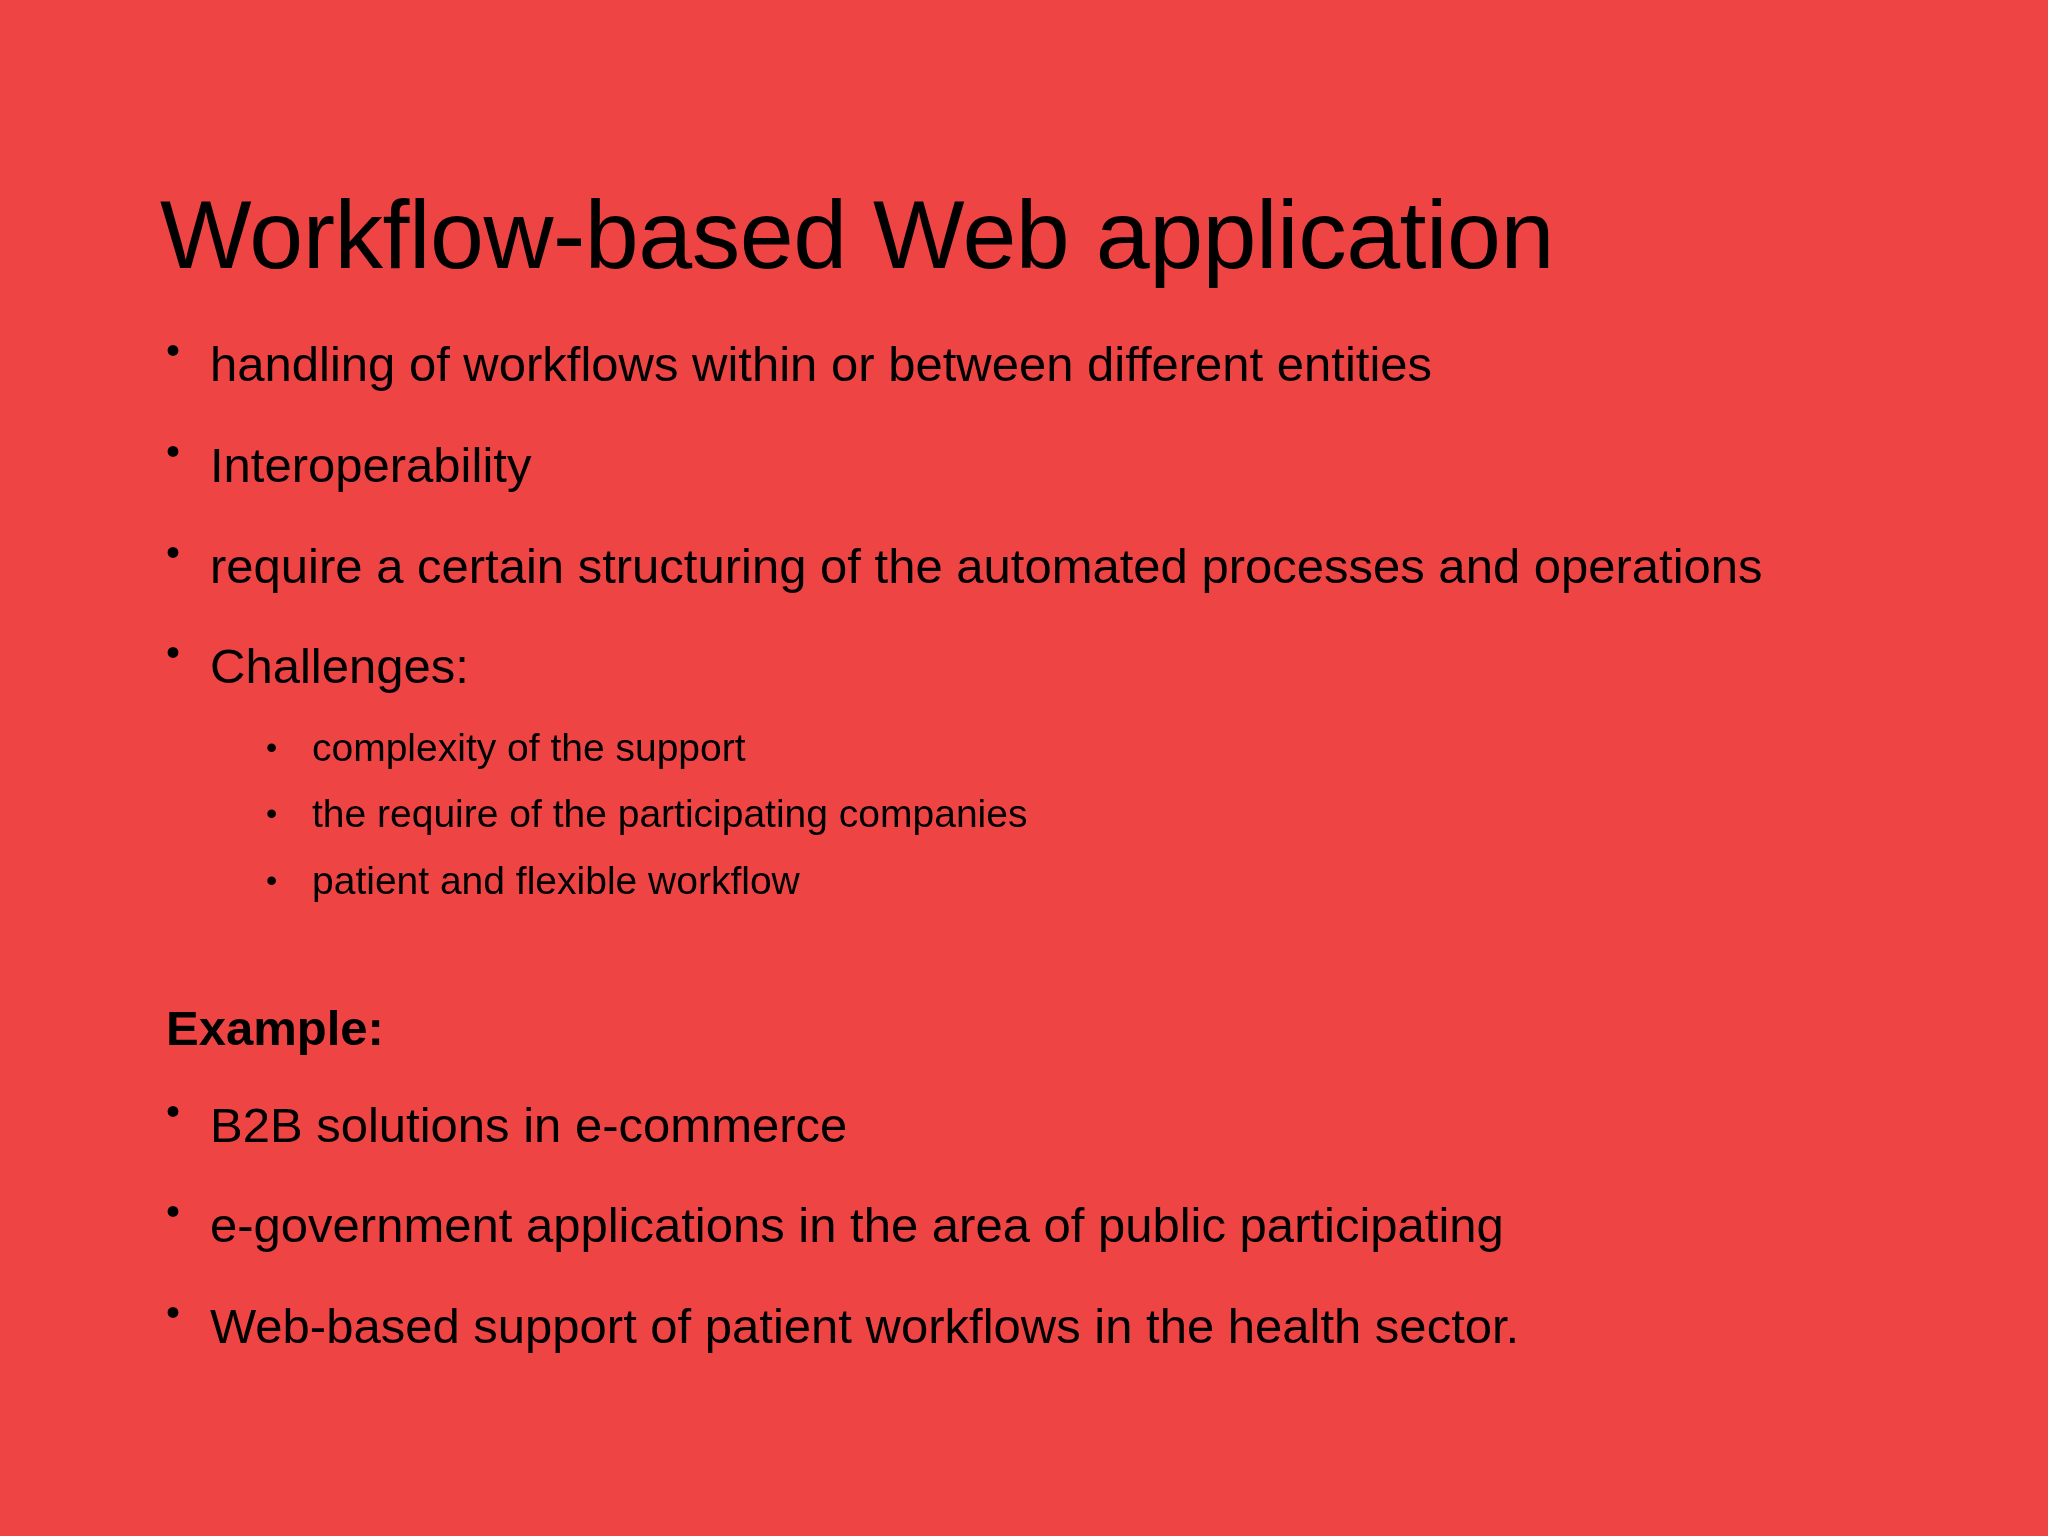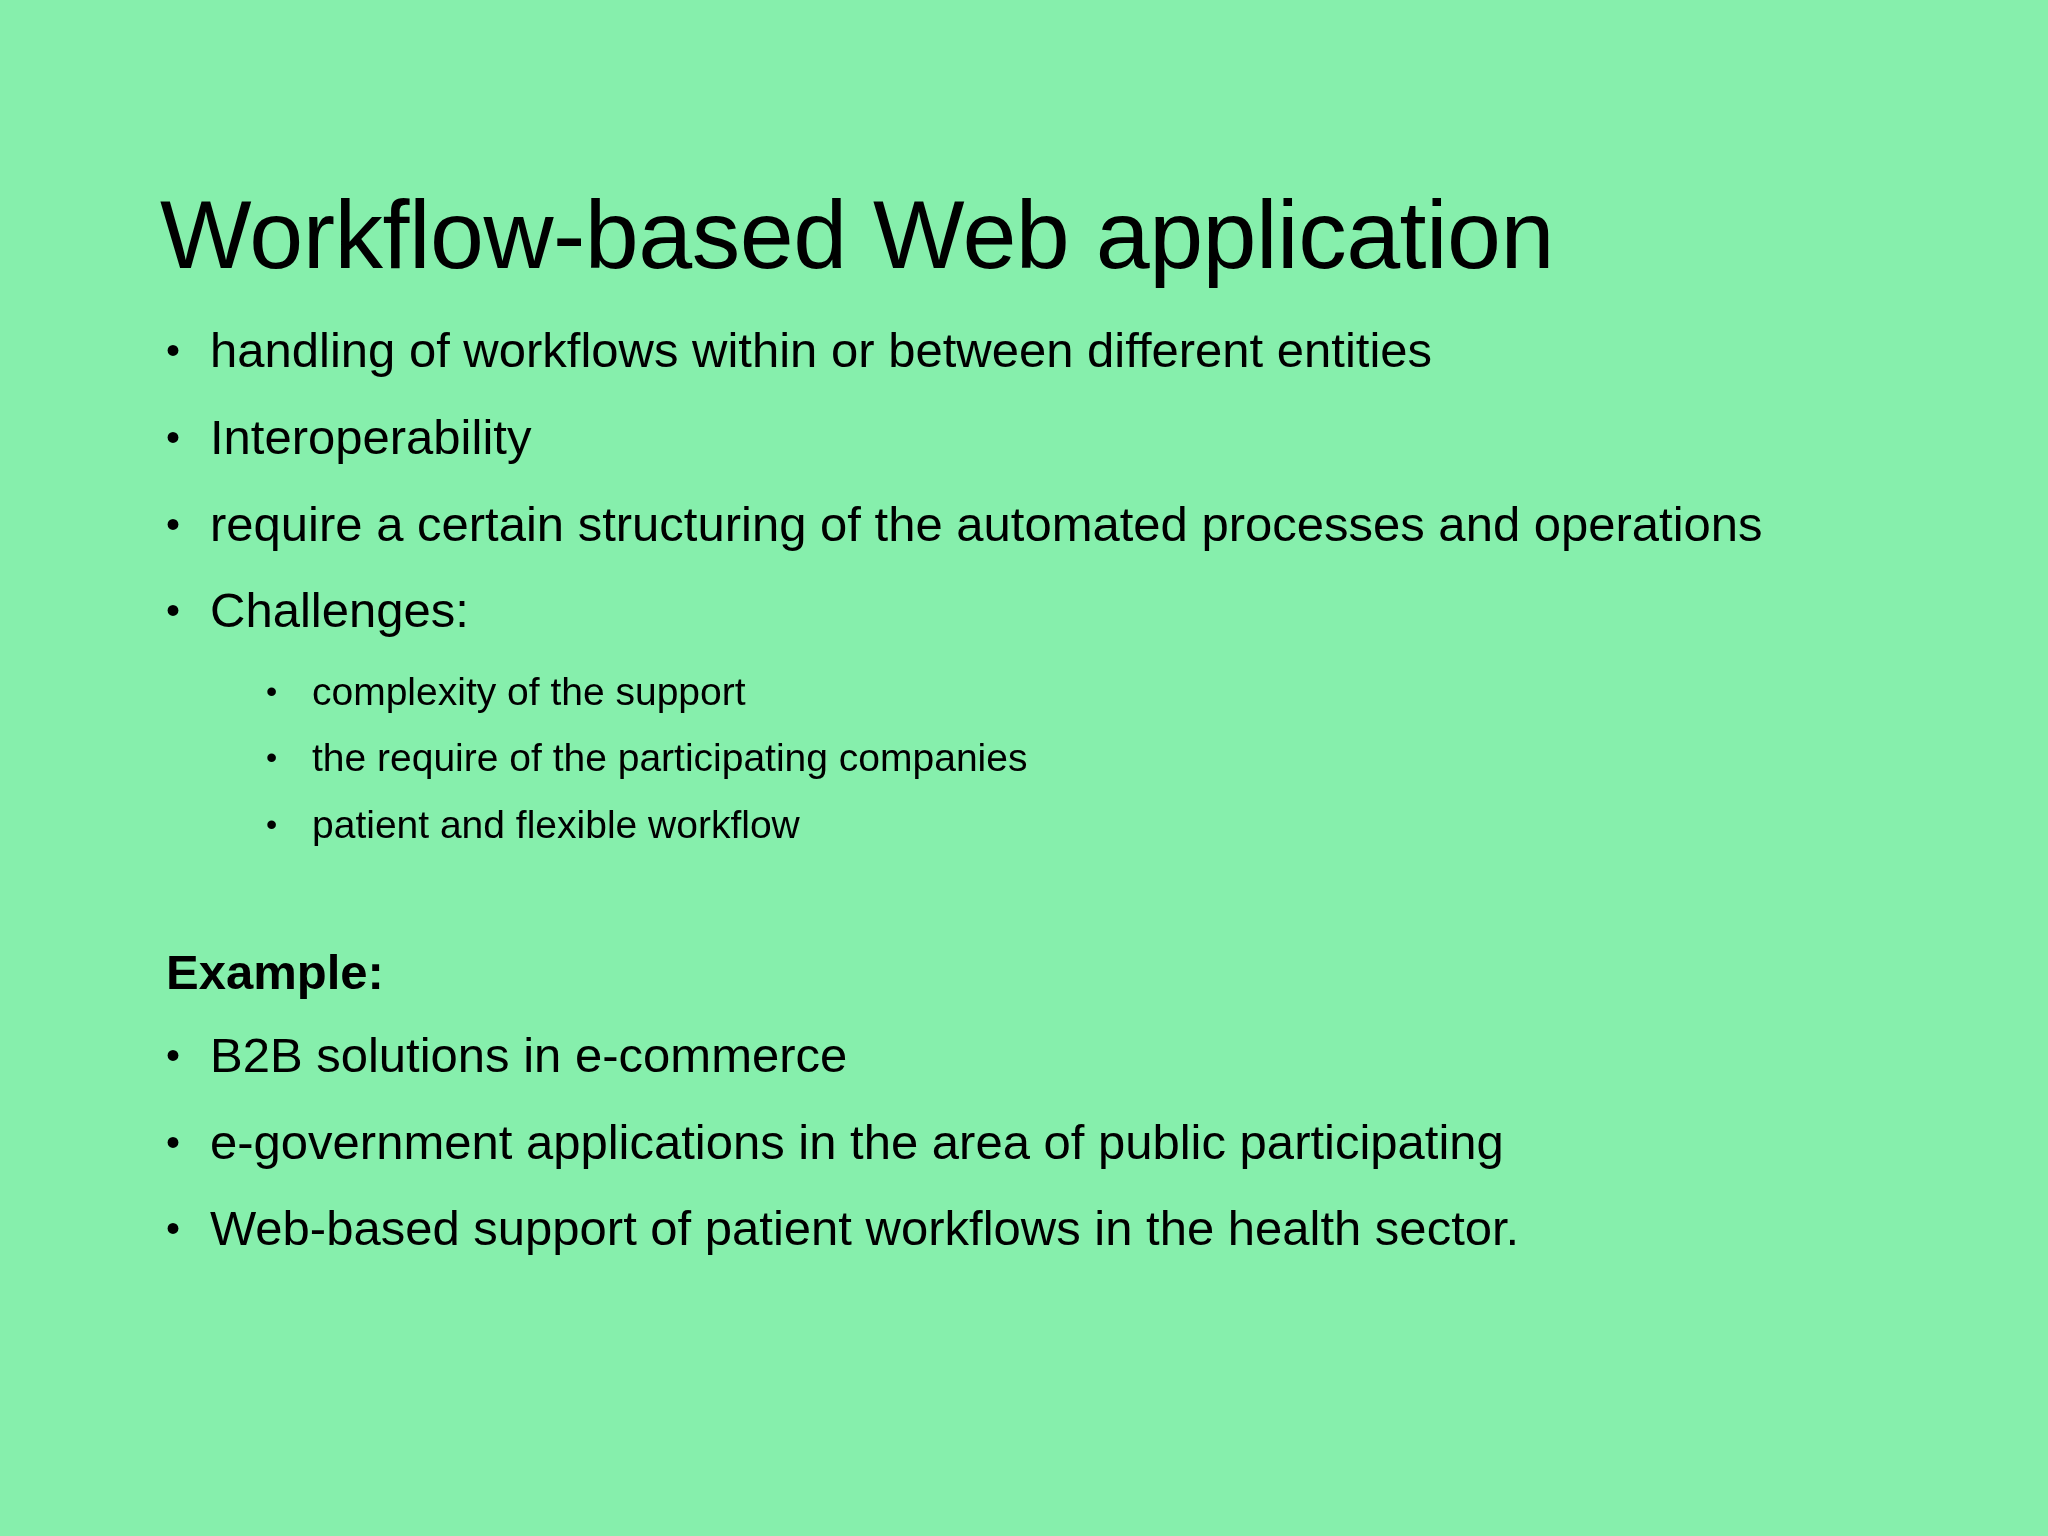--- a/index.html
+++ b/index.html
@@ -13,21 +13,21 @@
     overflow: hidden;
     font-family: "Liberation Sans", sans-serif;
     color: #000000;
     -webkit-font-smoothing: antialiased;
   }
 
   .slide {
     position: relative;
     width: 2048px;
     height: 1536px;
-    background: #86efac;
+    background: #ef4444;
     box-sizing: border-box;
   }
 
   .slide-title {
     position: absolute;
     left: 160px;
     top: 118px;
     width: 1760px;
     font-size: 97px;
     line-height: 1.08;
@@ -59,20 +59,21 @@
     width: 50px;
     font-size: 40px;
     line-height: 1.52;
     text-align: left;
     padding-left: 6px;
     box-sizing: border-box;
   }
   .bullet-l1 > .text {
     flex: 1 1 auto;
     max-width: 1655px;
+    margin-top: 14px;
   }
 
   
   .sub-list {
     margin-top: 10px;
     margin-bottom: 8px;
   }
   .bullet-l2 {
     position: relative;
     display: flex;

